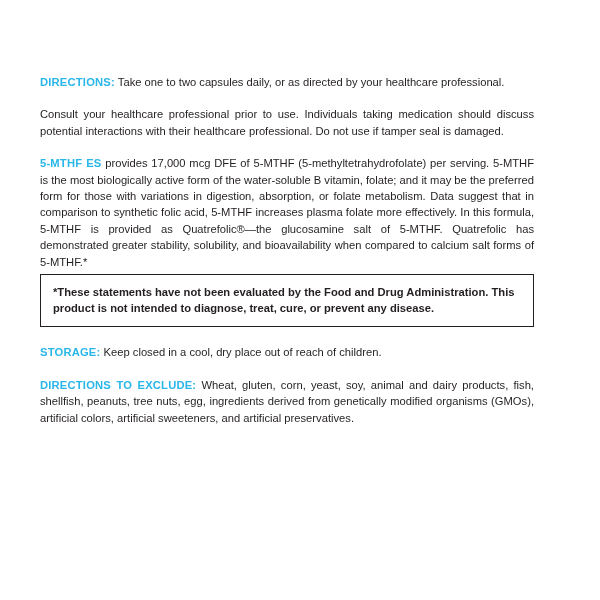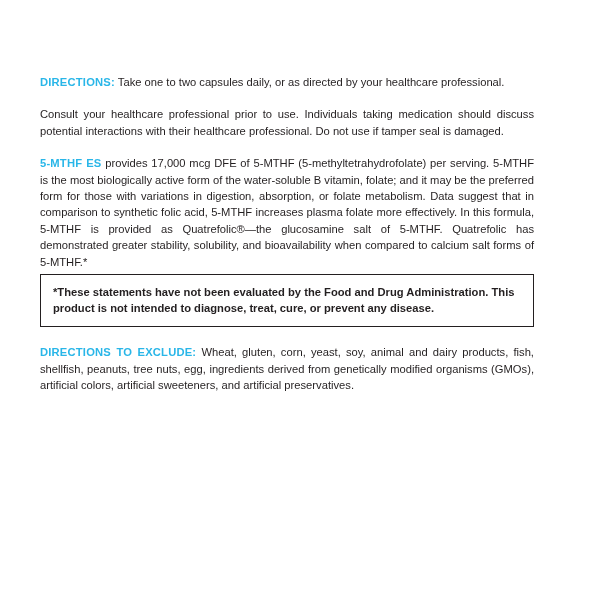--- a/index.html
+++ b/index.html
@@ -64,18 +64,21 @@
   <p class="block">Consult your healthcare professional prior to use. Individuals taking medication should discuss potential interactions with their healthcare professional.  Do not use if tamper seal is damaged.</p>
 
   <p class="tight">
     <span class="heading">5-MTHF ES</span><span> provides 17,000 mcg DFE of 5-MTHF (5-methyltetrahydrofolate) per serving. 5-MTHF is the most biologically active form of the water-soluble B vitamin, folate; and it may be the preferred form for those with variations in digestion, absorption, or folate metabolism. Data suggest that in comparison to synthetic folic acid, 5-MTHF increases plasma folate more effectively. In this formula, 5-MTHF is provided as Quatrefolic®—the glucosamine salt of 5-MTHF. Quatrefolic has demonstrated greater stability, solubility, and bioavailability when compared to calcium salt forms of 5-MTHF.*</span>
   </p>
 
   <div class="disclaimer-box">
     <p>*These statements have not been evaluated by the Food and Drug Administration. This product is not intended to diagnose, treat, cure, or prevent any disease.</p>
   </div>
 
+  <p class="block">
+    <span class="heading">STORAGE:</span><span> Keep closed in a cool, dry place out of reach of children.</span>
+  </p>
 
   <p>
     <span class="heading">DIRECTIONS TO EXCLUDE:</span><span> Wheat, gluten, corn, yeast, soy, animal and dairy products, fish, shellfish, peanuts, tree nuts, egg, ingredients derived from genetically modified organisms (GMOs), artificial colors, artificial sweeteners, and artificial preservatives.</span>
   </p>
 
 </div>
 
 </body></html>

